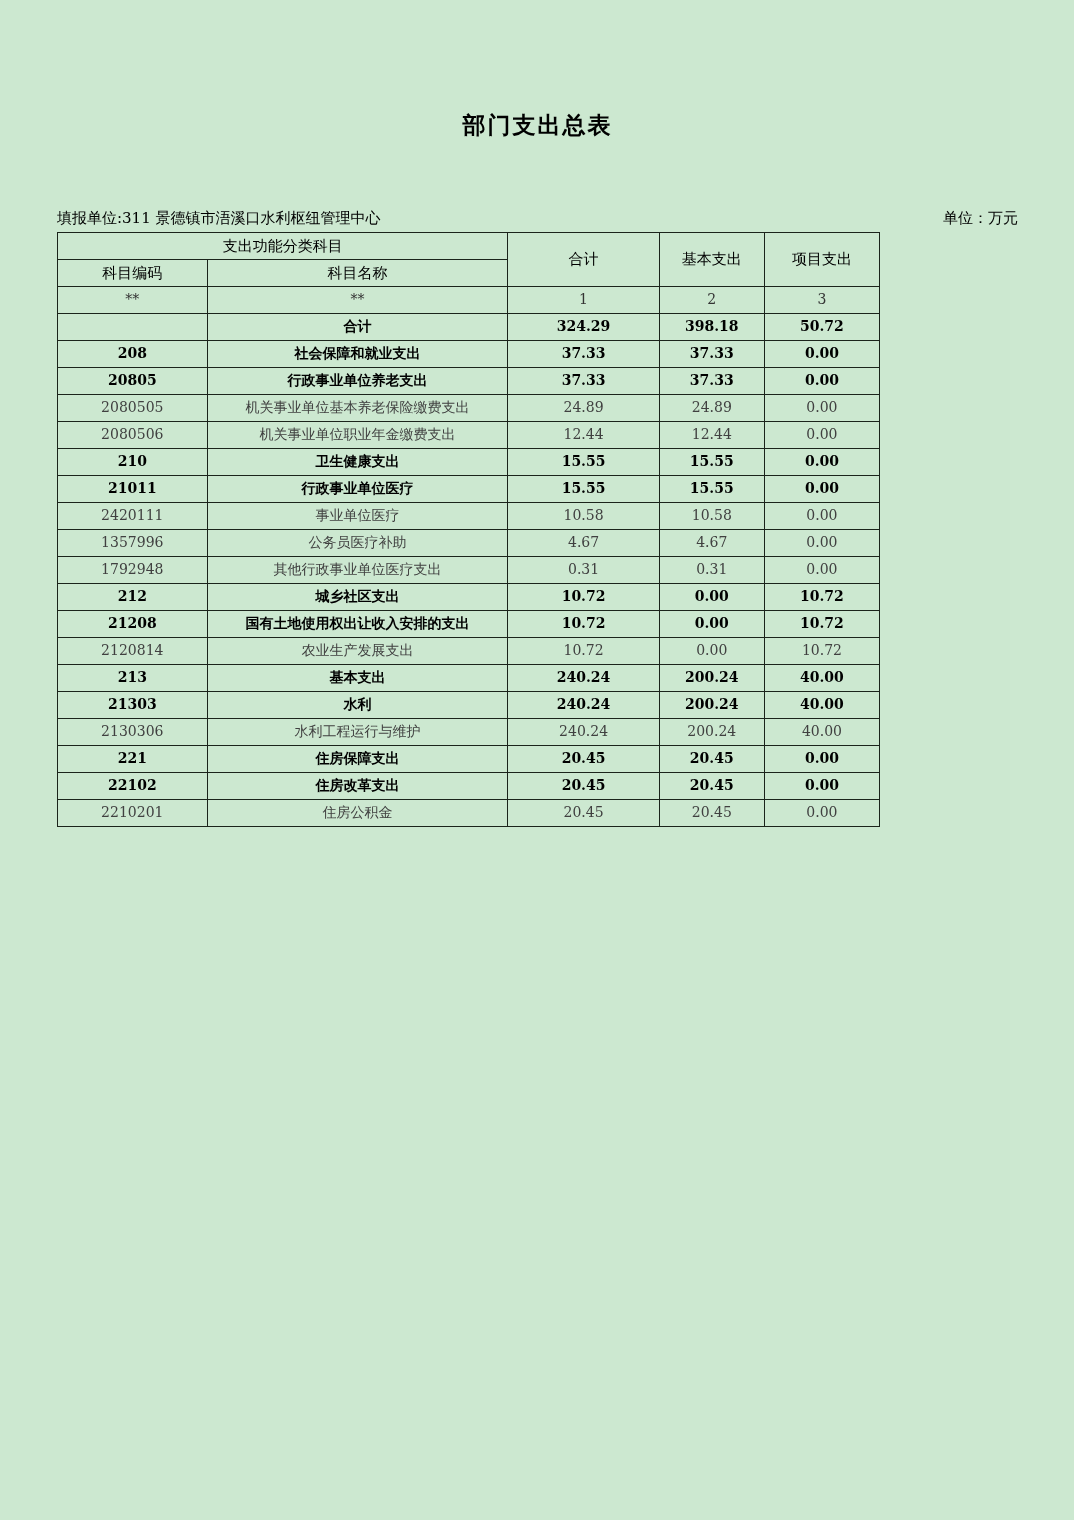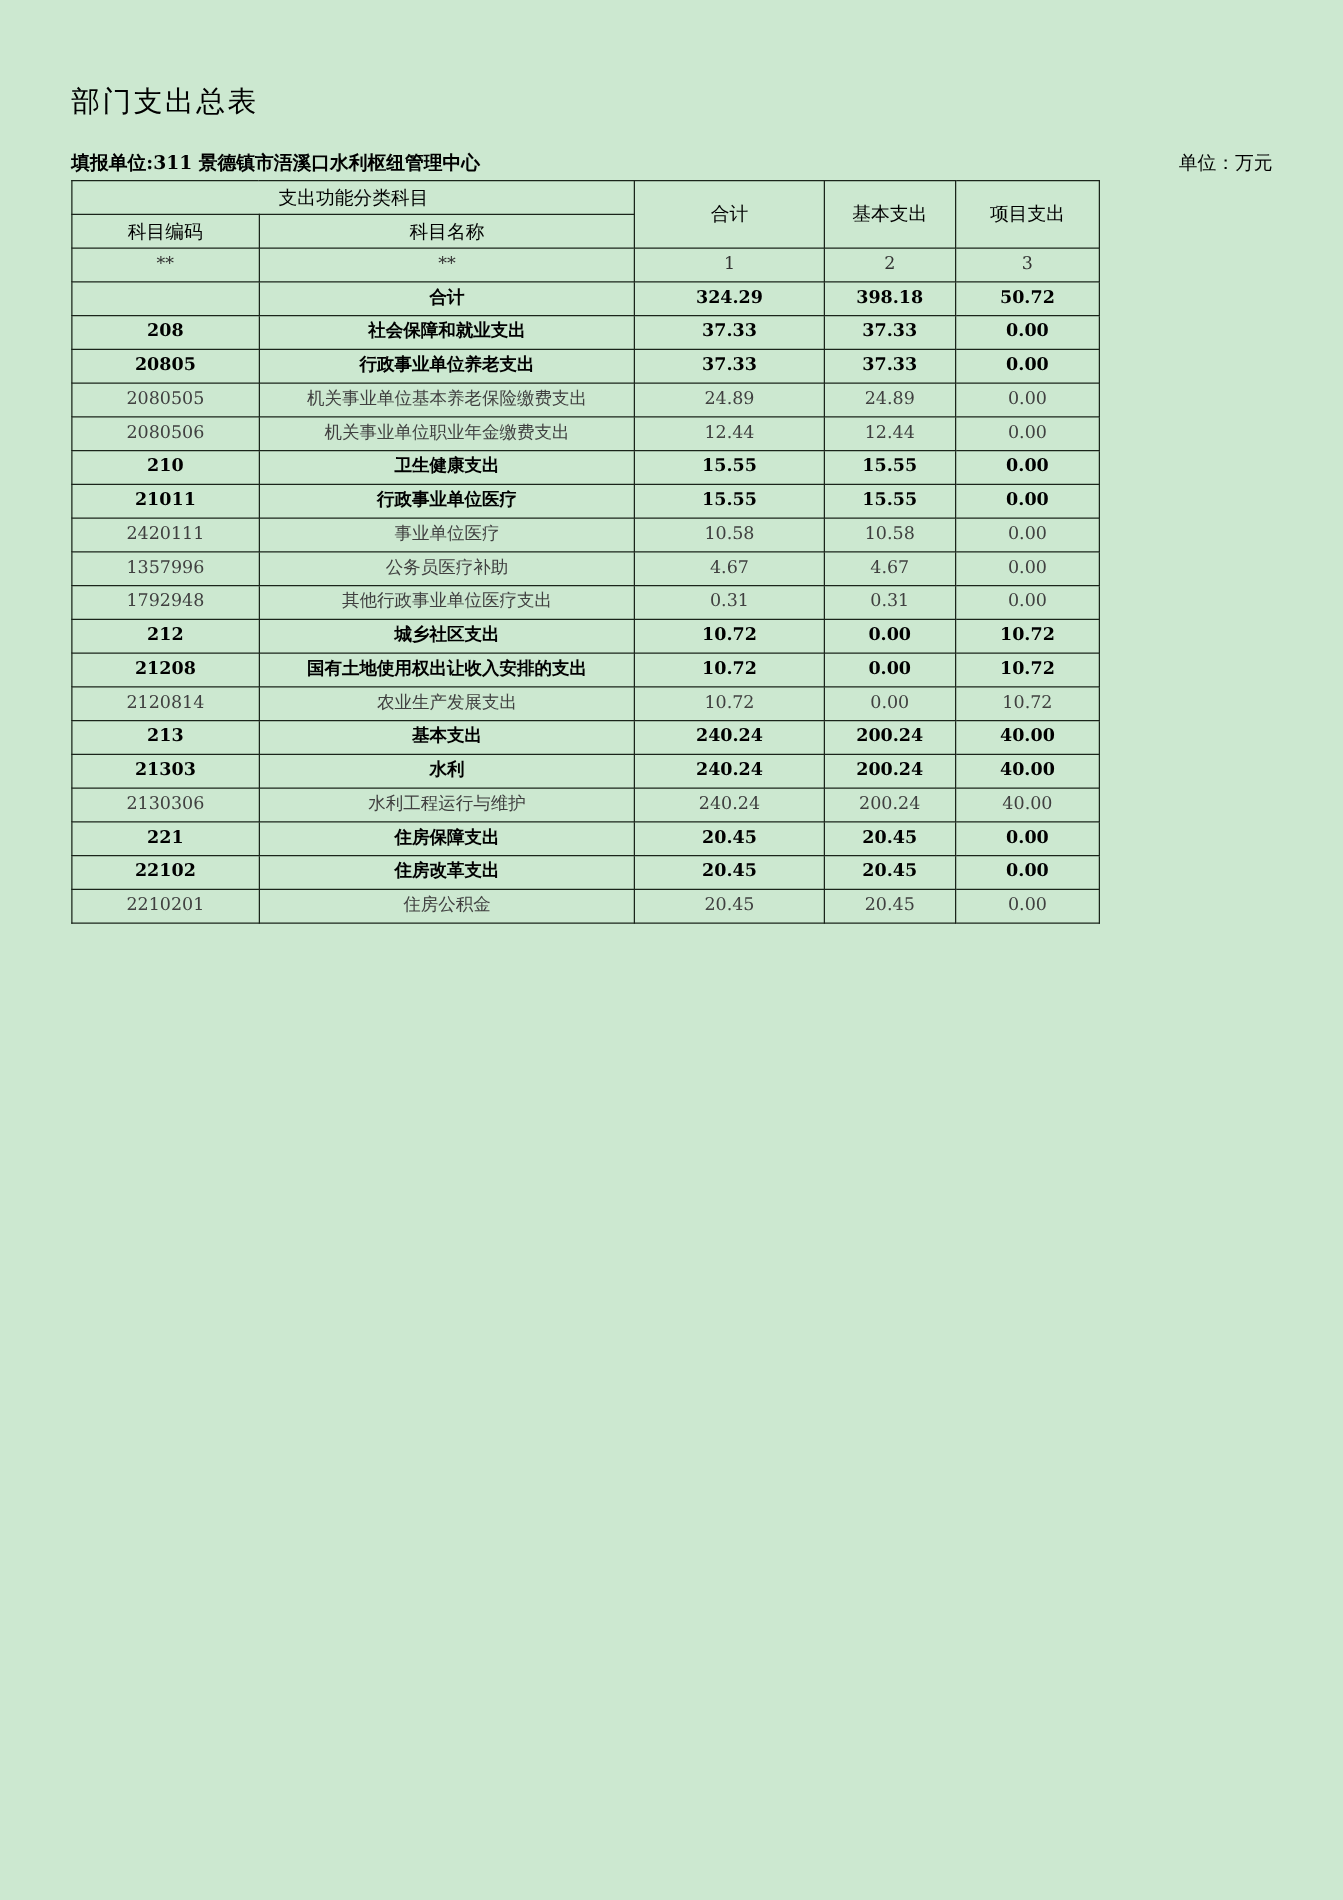--- a/index.html
+++ b/index.html
@@ -16,40 +16,41 @@
     overflow: hidden;
   }
   .page {
     width: 1074px;
     height: 1520px;
     box-sizing: border-box;
     padding: 0 56px 0 57px;
   }
   .doc-title {
     margin: 0;
-    padding-top: 66px;
-    text-align: left;
+    padding-top: 110px;
+    text-align: center;
     font-size: 23px;
-    font-weight: normal;
+    font-weight: bold;
     letter-spacing: 2px;
   }
   .meta-row {
     display: flex;
     justify-content: space-between;
     align-items: flex-end;
     margin-top: 24px;
     margin-bottom: 4px;
   }
   .meta-left {
     font-size: 15px;
-    font-weight: bold;
+    font-weight: normal;
   }
   .meta-right {
     font-size: 15px;
     font-weight: normal;
+    margin-top: 44px;
   }
   table.budget {
     width: 823px;
     border-collapse: collapse;
     table-layout: fixed;
   }
   table.budget th,
   table.budget td {
     border: 1px solid #1b241b;
     text-align: center;

